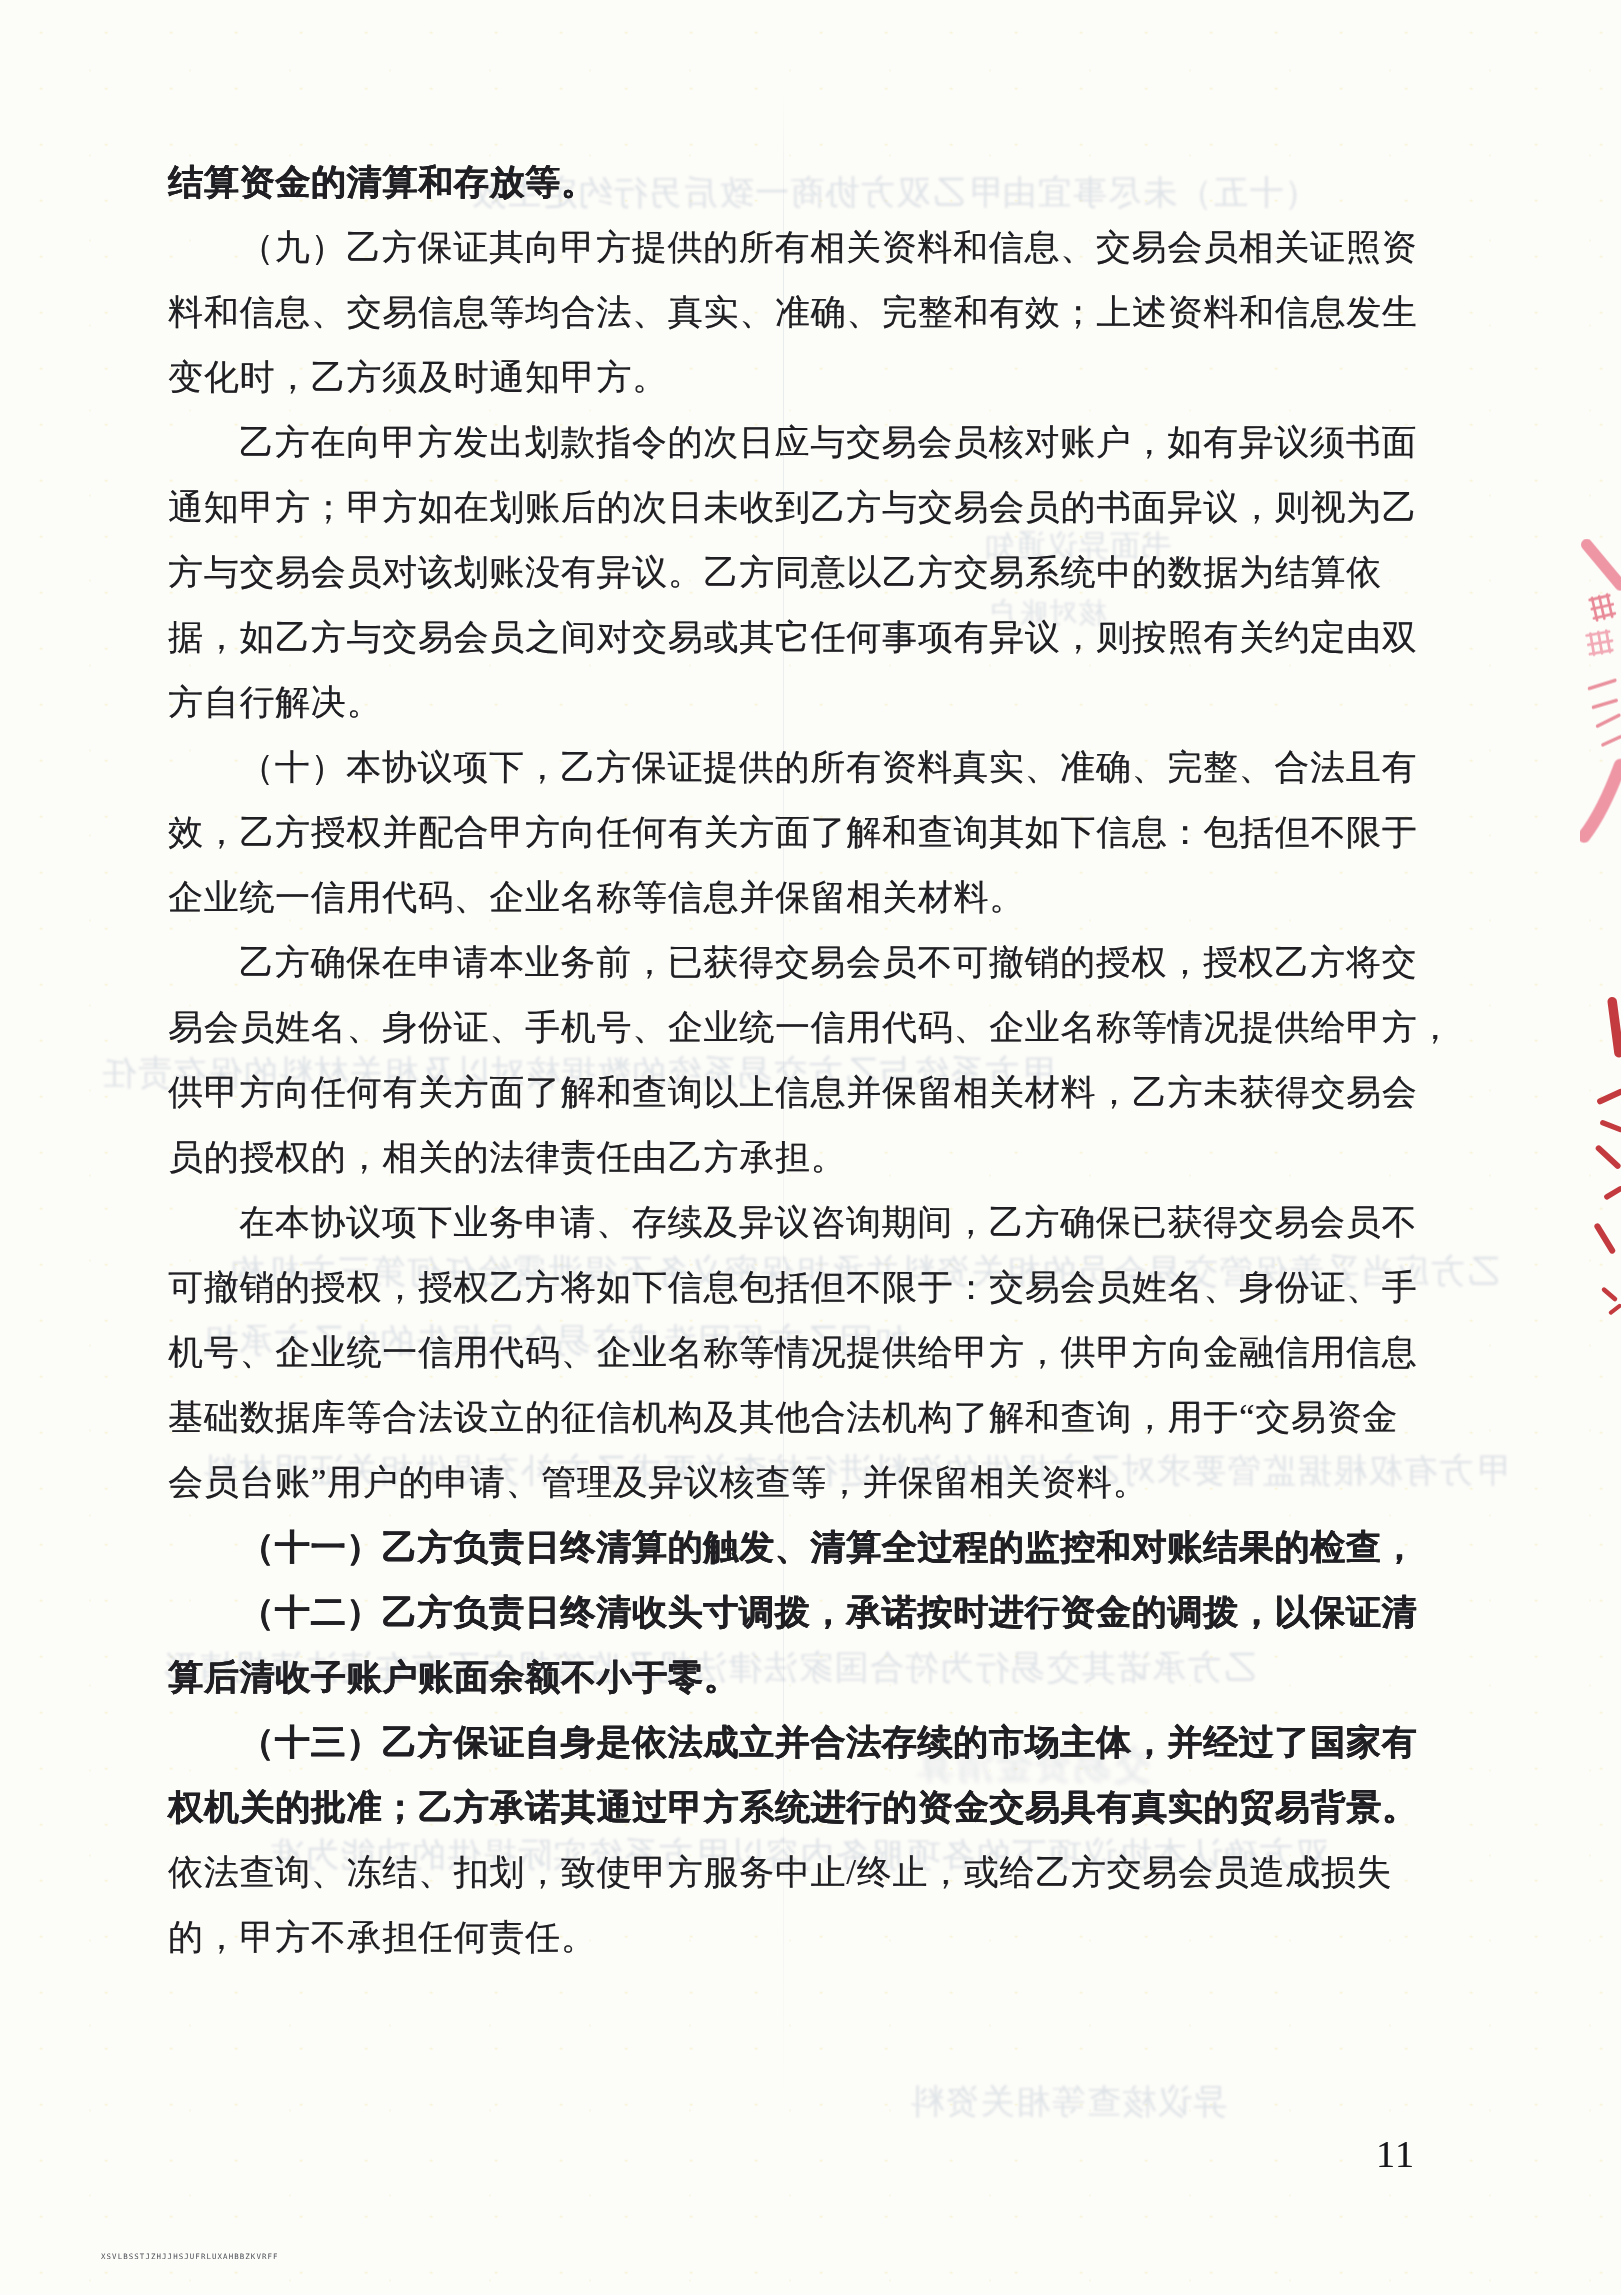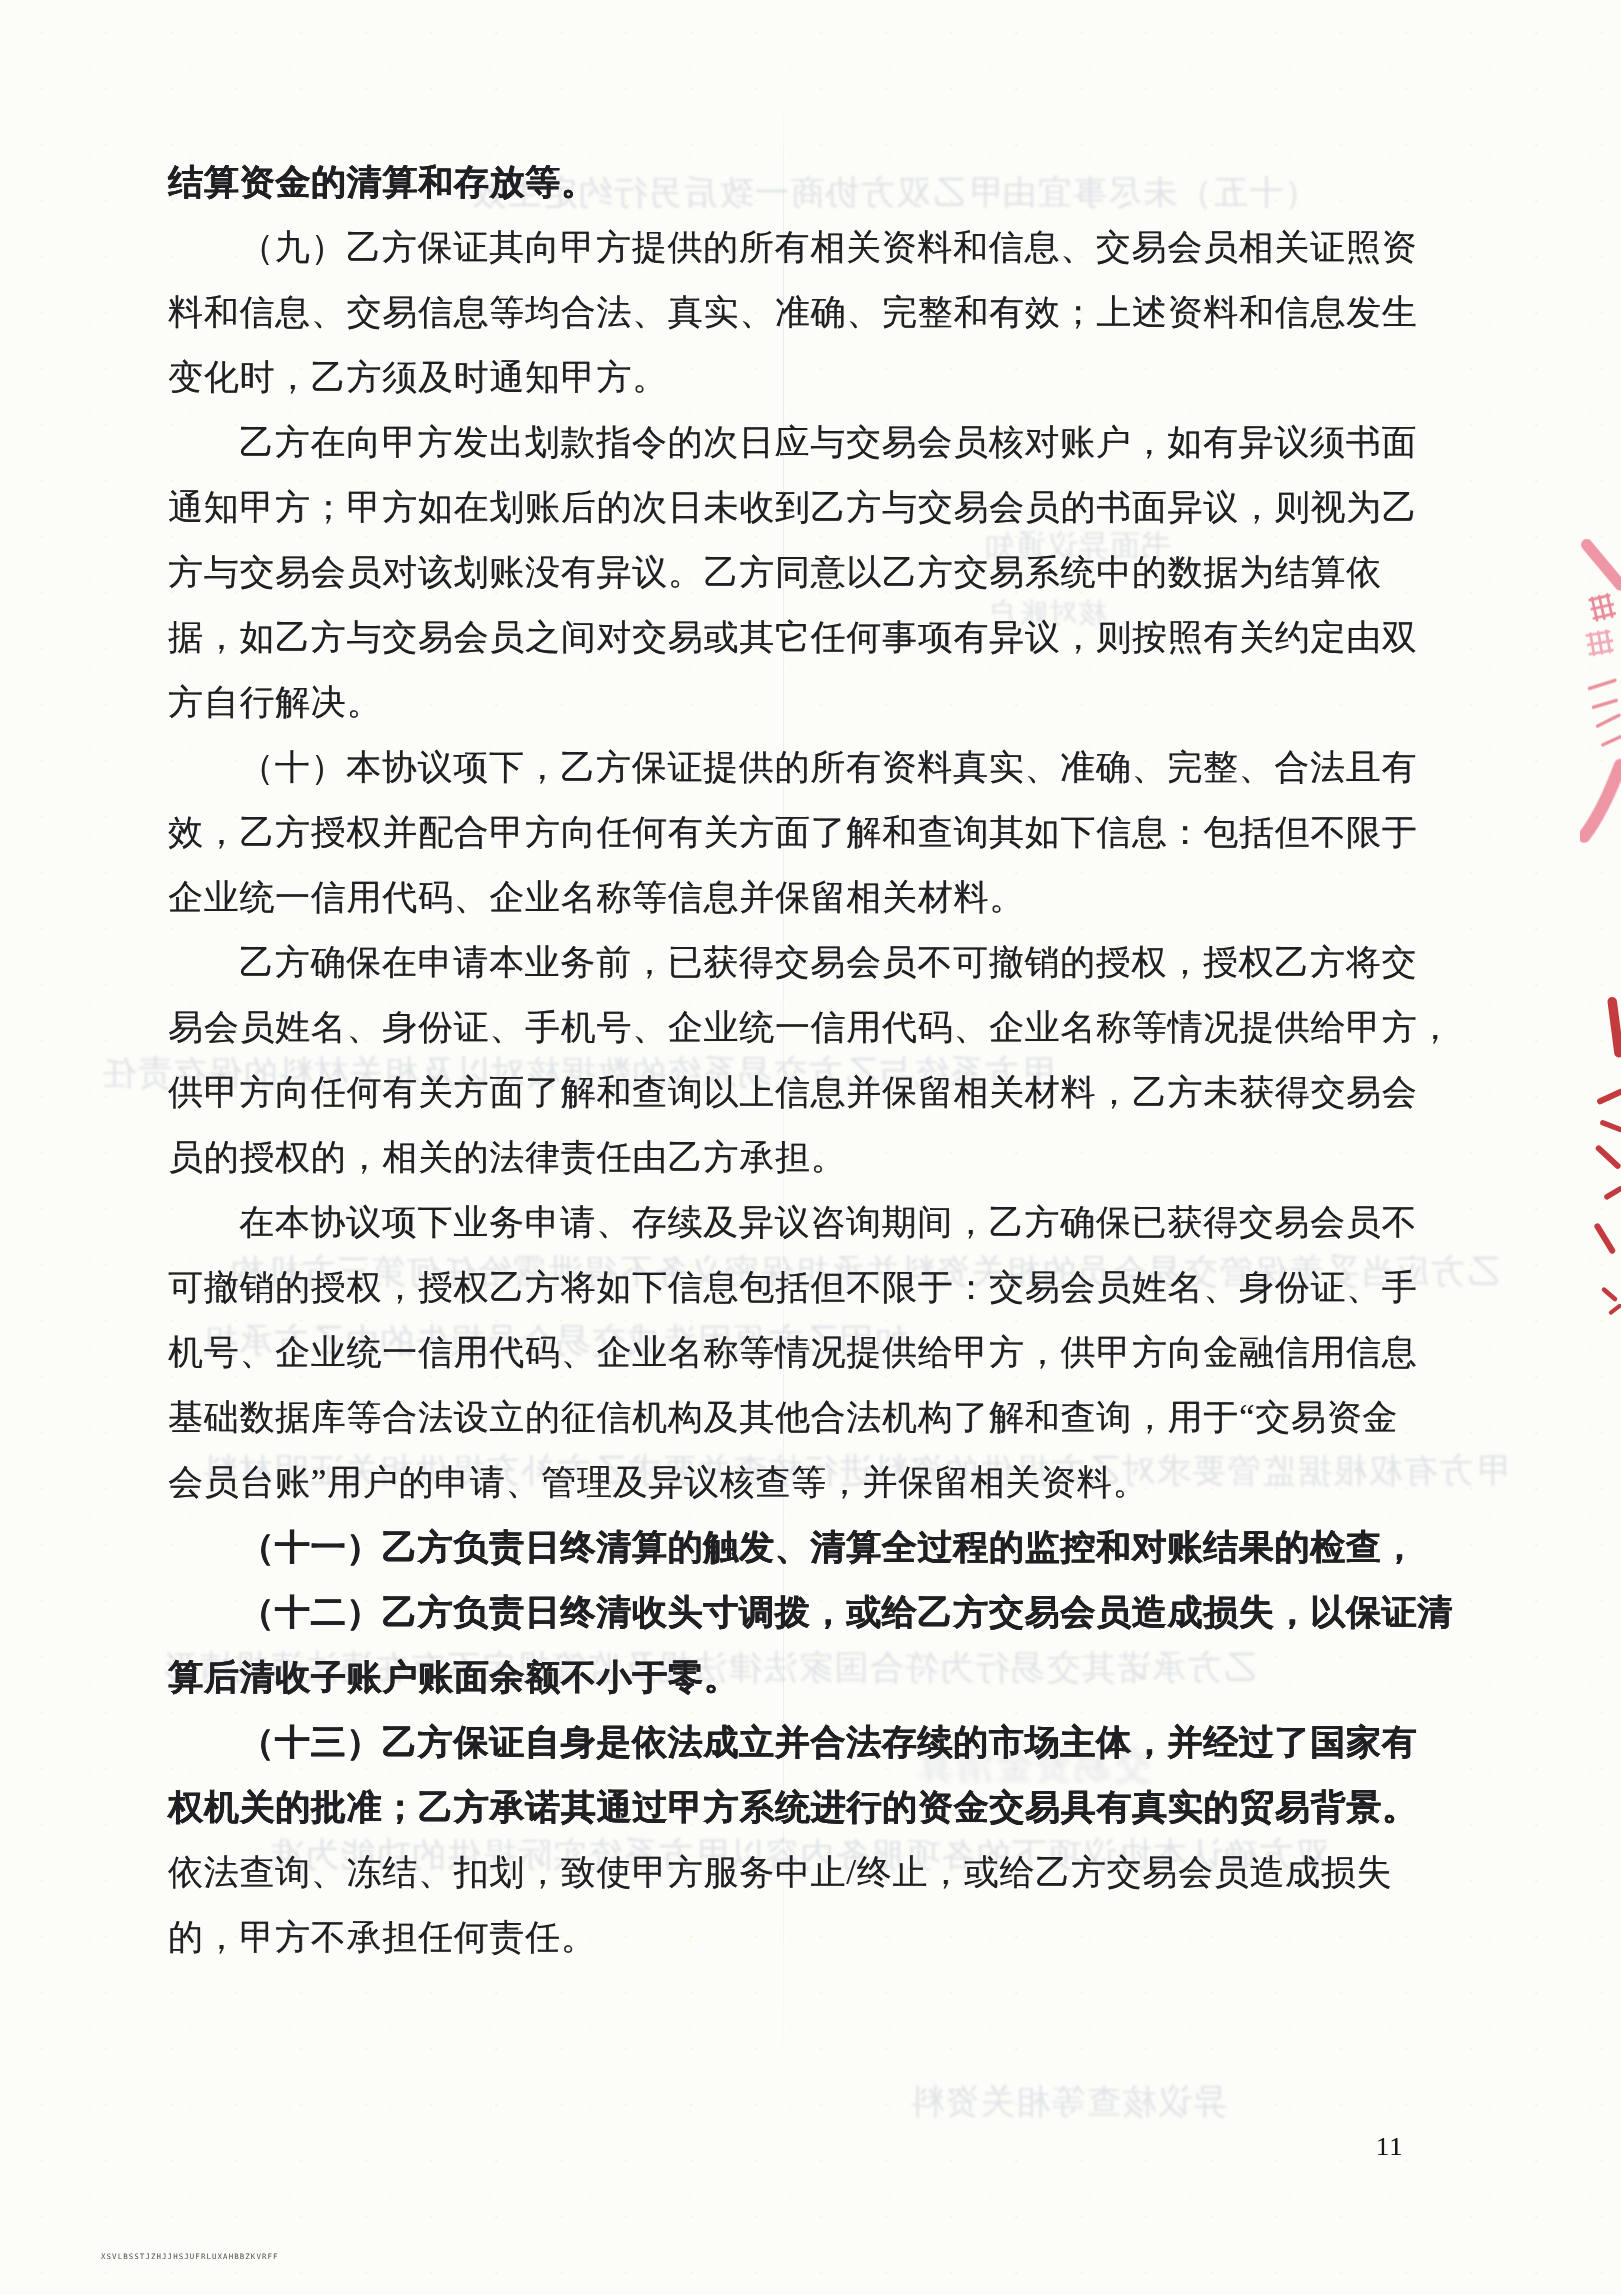--- a/index.html
+++ b/index.html
@@ -62,21 +62,21 @@
       rgba(150,165,185,0) 100%);
   }
 
   .seal { position:absolute; pointer-events:none; }
   .seal-top { left:1580px; top:535px; }
   .seal-bottom { left:1592px; top:995px; }
 
   .page-number {
     position:absolute;
     left:1376px; top:2132px;
-    font-size:26px;
+    font-size:38px;
     color:#17171b;
     letter-spacing:1.3px;
     text-shadow:0.3px 0.3px 0 rgba(0,0,0,0.5);
   }
 
   .scan-code {
     position:absolute;
     left:101px; top:2252px;
     font-family:"DejaVu Sans Mono","Liberation Mono",monospace;
     font-size:7.4px;
@@ -121,21 +121,21 @@
       <div class="line indent">乙方确保在申请本业务前，已获得交易会员不可撤销的授权，授权乙方将交</div>
       <div class="line">易会员姓名、身份证、手机号、企业统一信用代码、企业名称等情况提供给甲方，</div>
       <div class="line">供甲方向任何有关方面了解和查询以上信息并保留相关材料，乙方未获得交易会</div>
       <div class="line">员的授权的，相关的法律责任由乙方承担。</div>
       <div class="line indent">在本协议项下业务申请、存续及异议咨询期间，乙方确保已获得交易会员不</div>
       <div class="line">可撤销的授权，授权乙方将如下信息包括但不限于：交易会员姓名、身份证、手</div>
       <div class="line">机号、企业统一信用代码、企业名称等情况提供给甲方，供甲方向金融信用信息</div>
       <div class="line">基础数据库等合法设立的征信机构及其他合法机构了解和查询，用于“交易资金</div>
       <div class="line">会员台账”用户的申请、管理及异议核查等，并保留相关资料。</div>
       <div class="line bold indent">（十一）乙方负责日终清算的触发、清算全过程的监控和对账结果的检查，</div>
-      <div class="line bold indent">（十二）乙方负责日终清收头寸调拨，或给乙方交易会员造成损失，以保证清</div>
+      <div class="line bold indent">（十二）乙方负责日终清收头寸调拨，承诺按时进行资金的调拨，以保证清</div>
       <div class="line bold">算后清收子账户账面余额不小于零。</div>
       <div class="line bold indent">（十三）乙方保证自身是依法成立并合法存续的市场主体，并经过了国家有</div>
       <div class="line bold">权机关的批准；乙方承诺其通过甲方系统进行的资金交易具有真实的贸易背景。</div>
       <div class="line">依法查询、冻结、扣划，致使甲方服务中止/终止，或给乙方交易会员造成损失</div>
       <div class="line">的，甲方不承担任何责任。</div>
     </div>
 
   <svg class="seal seal-top" width="41" height="323" viewBox="0 0 61 480">
     <g fill="none" stroke-linecap="round" opacity="0.85">
       <path d="M 10 14 L 60 74" stroke="var(--seal-pink)" stroke-width="17"></path>

